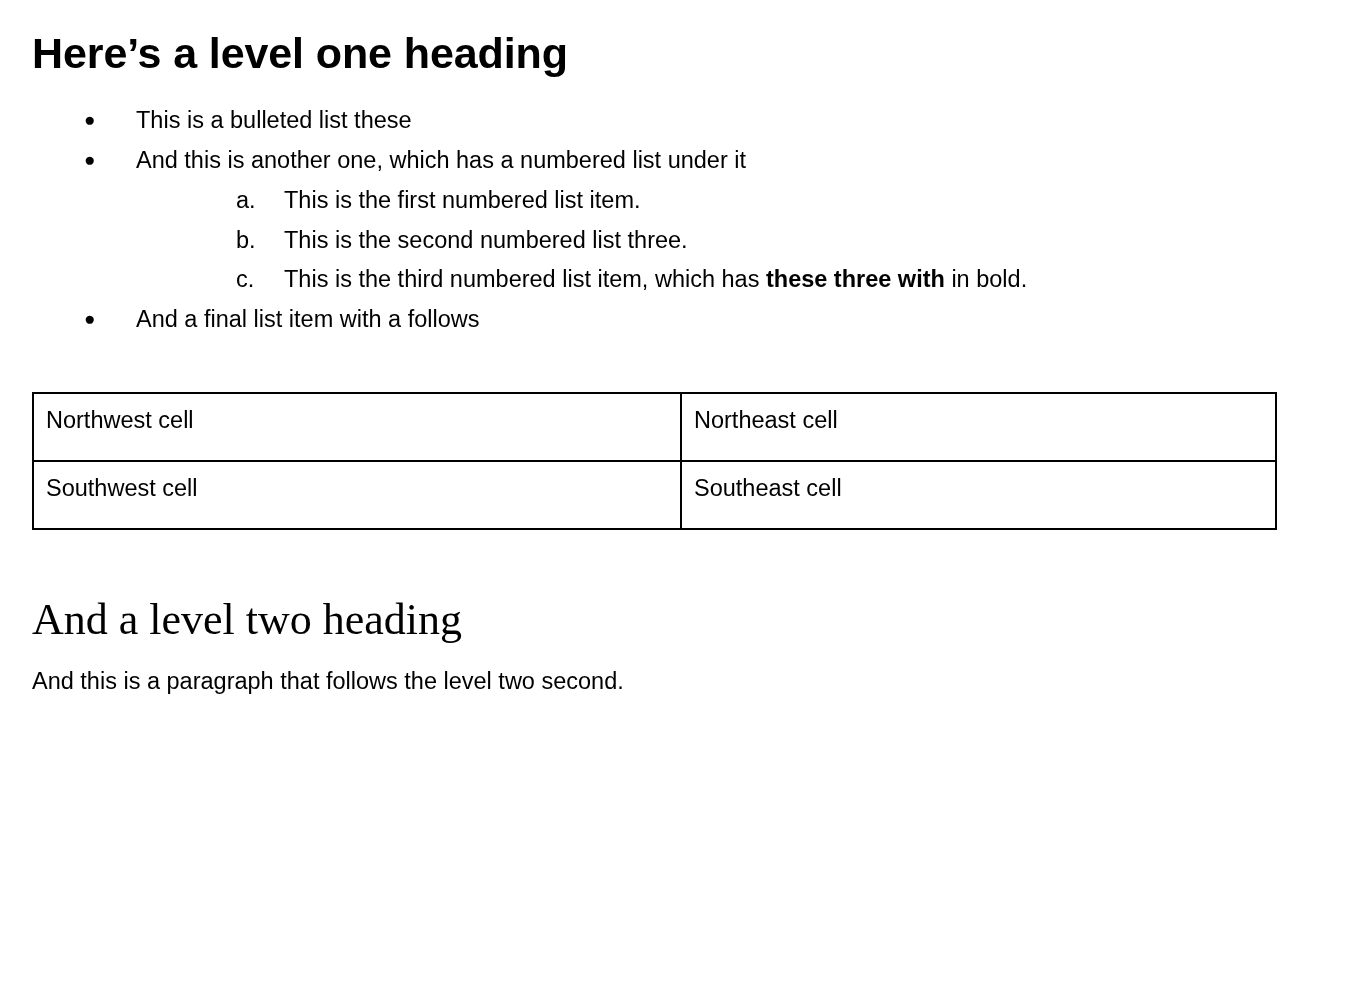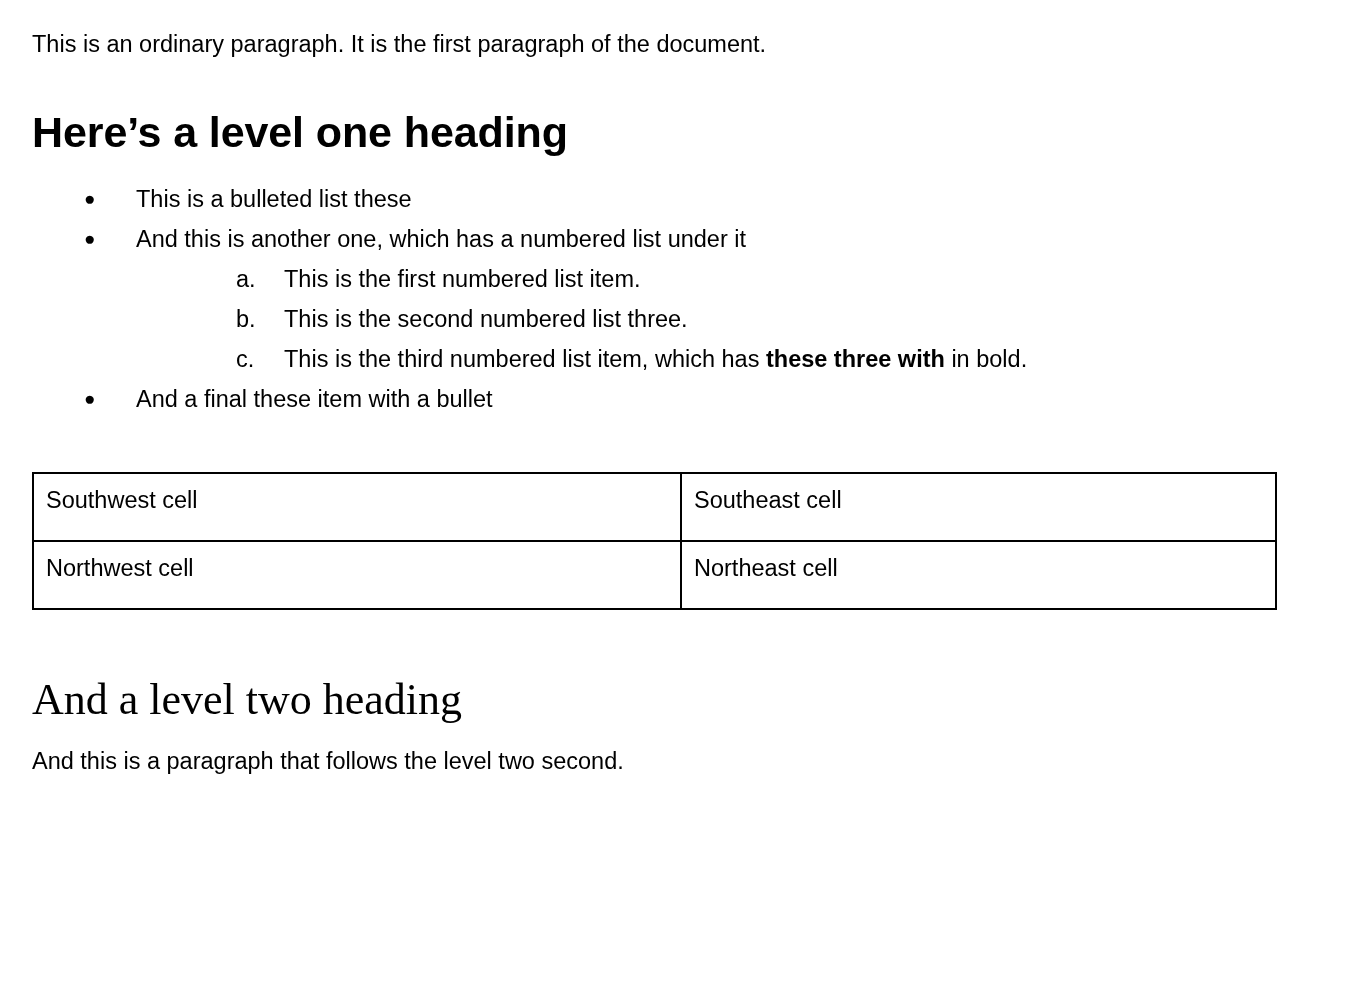--- a/index.html
+++ b/index.html
@@ -99,21 +99,20 @@
   }
   table.doc-table td.col-left { width: 622px; }
 
   .gap-before-h2 { height: 64px; }
 </style>
 </head>
 <body>
 
 <div class="page">
 
-  <p class="para-first">This is an ordinary paragraph. It is the first paragraph of the document.</p>
 
   <h1>Here’s a level one heading</h1>
 
 
   <ul class="bullets">
     <li>
       <span class="bullet-marker">●</span>
       <span>This is a bulleted list these</span>
     </li>
     <li>
@@ -129,33 +128,33 @@
           <span>This is the second numbered list three.</span>
         </li>
         <li>
           <span class="num-marker">c.</span>
           <span>This is the third numbered list item, which has </span><b>these three with</b><span> in bold.</span>
         </li>
       </ol>
     </li>
     <li>
       <span class="bullet-marker">●</span>
-      <span>And a final these item with a bullet</span>
+      <span>And a final list item with a follows</span>
     </li>
   </ul>
 
   <table class="doc-table">
     <tbody>
       <tr>
+        <td class="col-left">Northwest cell</td>
+        <td>Northeast cell</td>
+      </tr>
+      <tr>
         <td class="col-left">Southwest cell</td>
         <td>Southeast cell</td>
-      </tr>
-      <tr>
-        <td class="col-left">Northwest cell</td>
-        <td>Northeast cell</td>
       </tr>
     </tbody>
   </table>
 
   <div class="gap-before-h2"></div>
 
   <h2>And a level two heading</h2>
 
   <p>And this is a paragraph that follows the level two second.</p>
 

